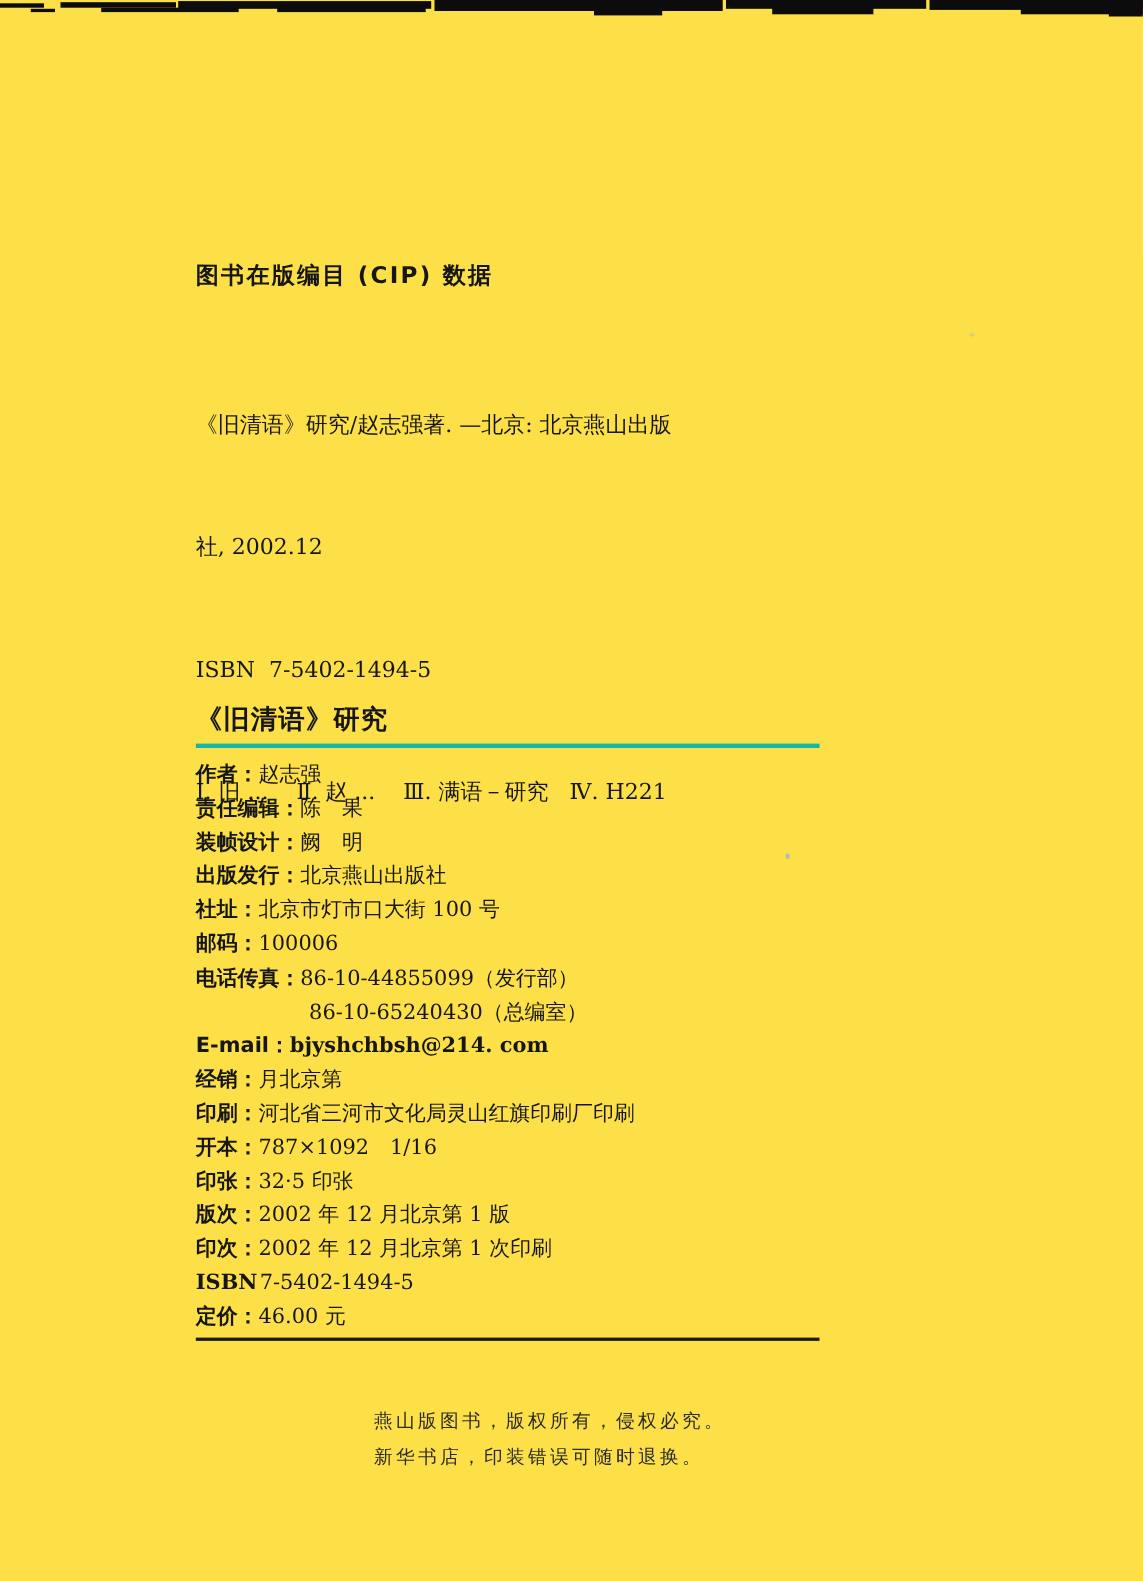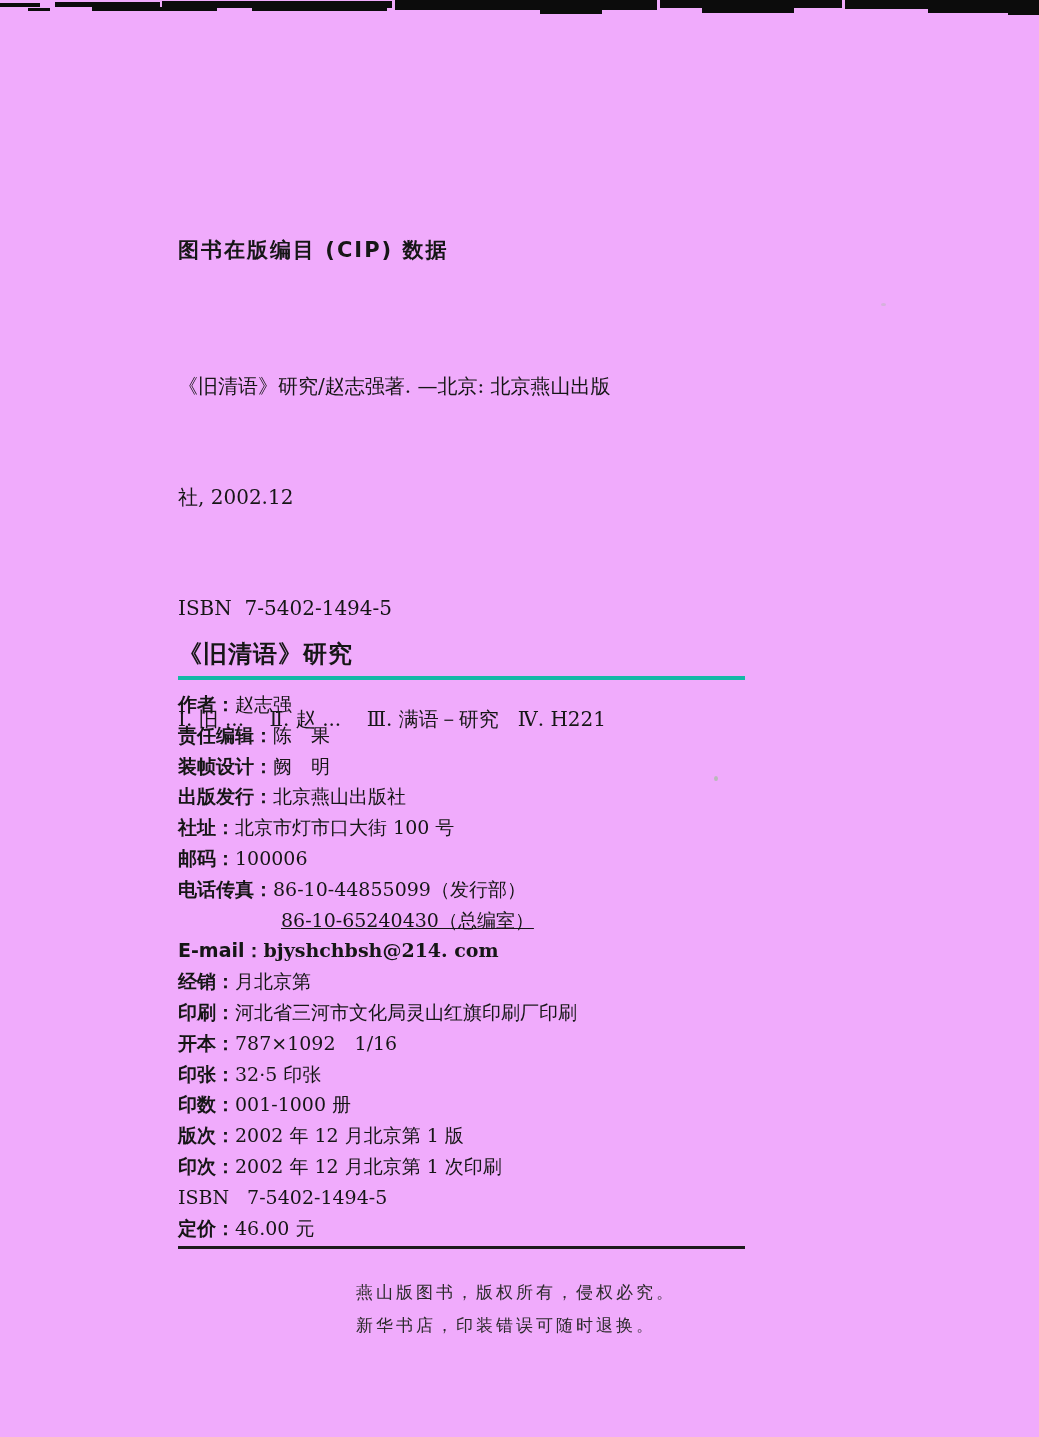--- a/index.html
+++ b/index.html
@@ -1,19 +1,19 @@
 <!DOCTYPE html>
 <html><head>
 <meta charset="utf-8">
 <style>
   html,body{margin:0;padding:0;background:#e8e8e8;}
   .page{
     position:relative;
     width:1039px;height:1437px;
-    background:#f0abfc;
+    background:#fde047;
     overflow:hidden;
     font-family:"DejaVu Sans","Liberation Sans",sans-serif;
     color:#161616;
   }
   
   .top-band{position:absolute;top:0;left:0;width:1039px;height:16px;}
 
   
   .cip{position:absolute;left:178px;top:236px;width:620px;}
   .cip-heading{
@@ -26,27 +26,27 @@
   
   .colophon{position:absolute;left:178px;top:638px;width:567px;}
   .book-title{
     font-weight:bold;font-size:24px;letter-spacing:1px;
     padding-bottom:6px;border-bottom:4px solid #14b8a6;white-space:pre;
   }
   .rows{margin-top:9px;}
   .row{line-height:30.8px;height:30.8px;font-size:19px;white-space:pre;}
   .lbl{font-weight:bold;font-family:"DejaVu Sans","Liberation Sans",sans-serif;}
   .val{font-family:"DejaVu Serif","Liberation Serif",serif;font-weight:normal;}
-  .row.indent{padding-left:103px;text-decoration:underline;}
+  .row.indent{padding-left:103px;}
   .row.email .val{font-weight:bold;}
-  .row .lbl-isbn{font-weight:normal;font-family:"DejaVu Serif","Liberation Serif",serif;margin-right:18px;}
+  .row .lbl-isbn{font-weight:bold;font-family:"DejaVu Serif","Liberation Serif",serif;margin-right:2px;}
   .bottom-rule{margin-top:3px;border-bottom:3px solid #1c1c1c;width:567px;}
 
   
-  .notices{position:absolute;left:356px;top:1276px;
+  .notices{position:absolute;left:340px;top:1276px;
     font-family:"DejaVu Serif","Liberation Serif",serif;
     font-size:17px;color:#2a2a2a;}
   .notice{letter-spacing:3px;line-height:33px;white-space:pre;}
 
   
   .speck{position:absolute;background:#b9b9b9;border-radius:50%;}
   .speck-1{left:714px;top:776px;width:4px;height:5px;}
   .speck-2{left:881px;top:303px;width:5px;height:3px;opacity:.5;}
 </style>
 </head>
@@ -92,21 +92,20 @@
       <div class="row"><span class="lbl">出版发行：</span><span class="val">北京燕山出版社</span></div>
       <div class="row"><span class="lbl">社址：</span><span class="val">北京市灯市口大街 100 号</span></div>
       <div class="row"><span class="lbl">邮码：</span><span class="val">100006</span></div>
       <div class="row"><span class="lbl">电话传真：</span><span class="val">86-10-44855099（发行部）</span></div>
       <div class="row indent"><span class="lbl"></span><span class="val">86-10-65240430（总编室）</span></div>
       <div class="row email"><span class="lbl">E-mail：</span><span class="val">bjyshchbsh@214. com</span></div>
       <div class="row"><span class="lbl">经销：</span><span class="val">月北京第</span></div>
       <div class="row"><span class="lbl">印刷：</span><span class="val">河北省三河市文化局灵山红旗印刷厂印刷</span></div>
       <div class="row"><span class="lbl">开本：</span><span class="val">787×1092　1/16</span></div>
       <div class="row"><span class="lbl">印张：</span><span class="val">32·5 印张</span></div>
-      <div class="row"><span class="lbl">印数：</span><span class="val">001-1000 册</span></div>
       <div class="row"><span class="lbl">版次：</span><span class="val">2002 年 12 月北京第 1 版</span></div>
       <div class="row"><span class="lbl">印次：</span><span class="val">2002 年 12 月北京第 1 次印刷</span></div>
       <div class="row"><span class="lbl-isbn">ISBN</span><span class="val">7-5402-1494-5</span></div>
       <div class="row"><span class="lbl">定价：</span><span class="val">46.00 元</span></div>
     </div>
 
     <div class="bottom-rule"></div>
   </div>
 
   <div class="notices">

